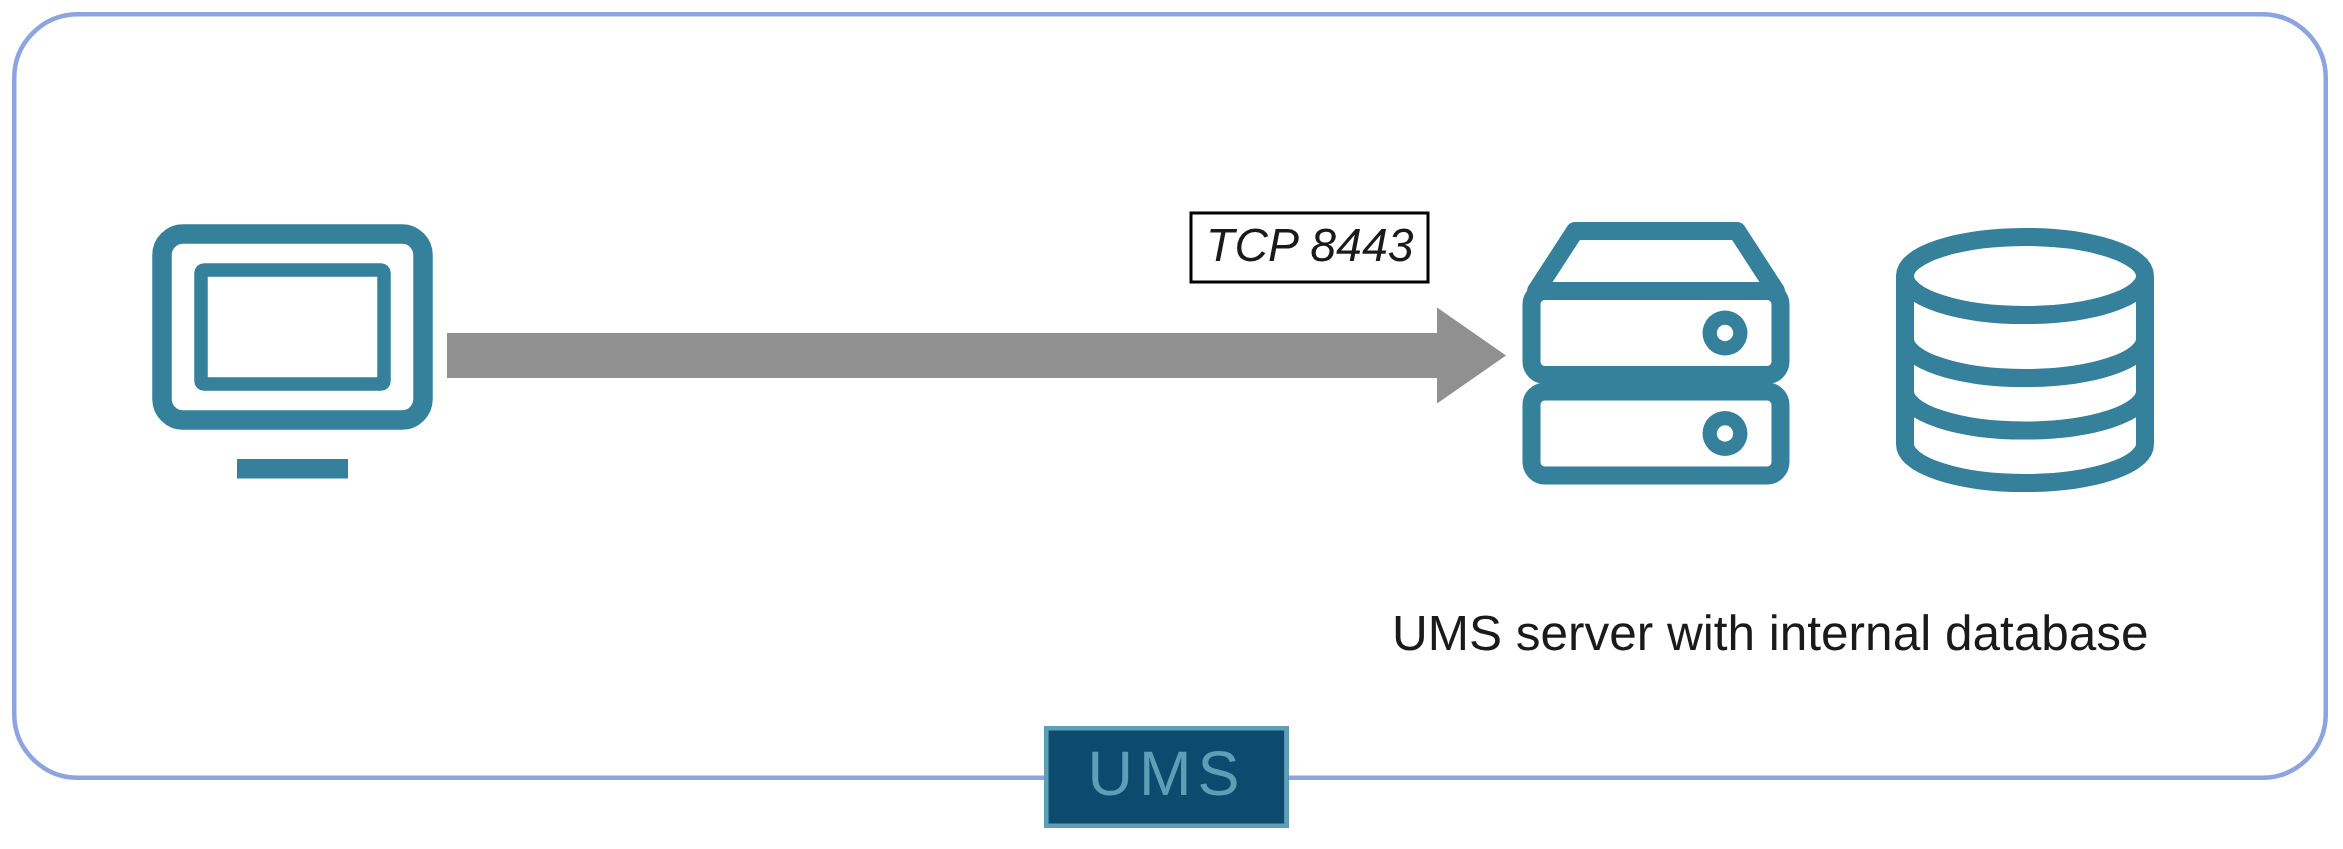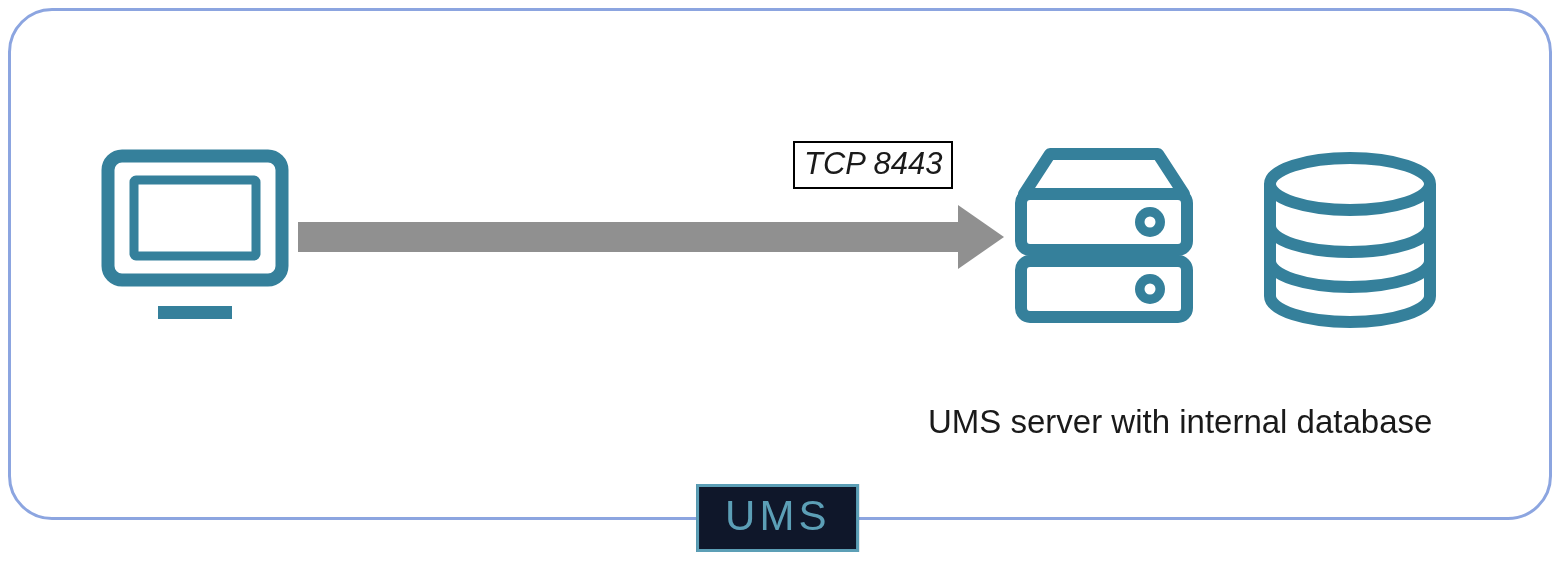--- a/index.html
+++ b/index.html
@@ -80,21 +80,21 @@
     white-space: nowrap;
     font-style: italic;
   }
 
   .ums-badge {
     position: absolute;
     left: 50%;
     top: 484px;
     transform: translateX(-52%);
     border: 3px solid var(--badge);
-    background: #0f172a;
+    background: #0c4a6e;
     color: var(--badge);
     padding: 6px 26px 10px 26px;
     font-size: 42px;
     letter-spacing: 4px;
     font-weight: 400;
     line-height: 1.1;
     white-space: nowrap;
   }
 </style>
 </head>

